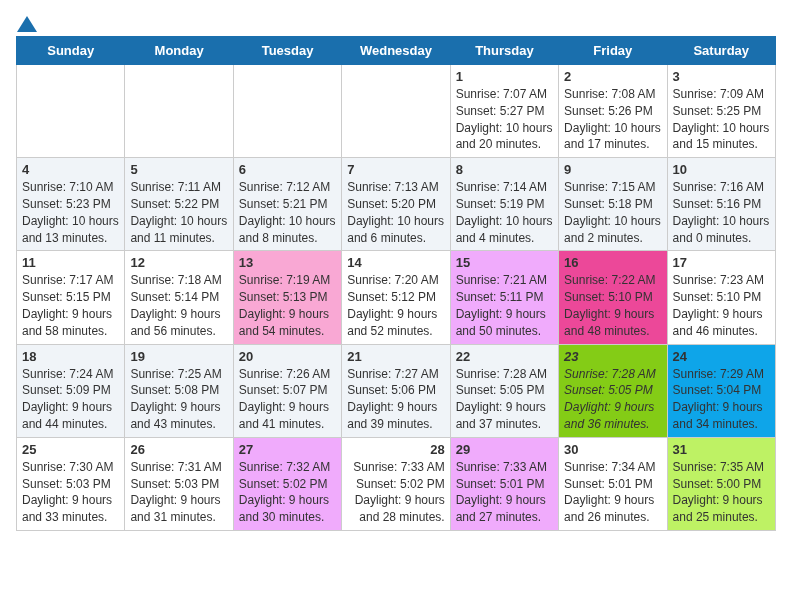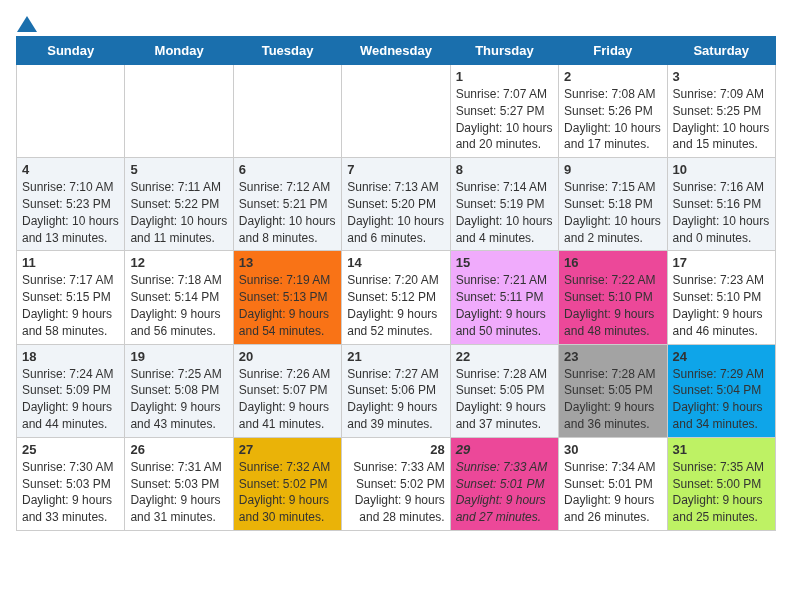--- a/index.html
+++ b/index.html
@@ -167,21 +167,21 @@
       </tr>
       <tr>
         <td style="background: rgb(255, 255, 255);">
           <span class="day-number">11</span>
           <div class="day-info">Sunrise: 7:17 AM<br>Sunset: 5:15 PM<br>Daylight: 9 hours<br>and 58 minutes.</div>
         </td>
         <td style="background: rgb(255, 255, 255);">
           <span class="day-number">12</span>
           <div class="day-info">Sunrise: 7:18 AM<br>Sunset: 5:14 PM<br>Daylight: 9 hours<br>and 56 minutes.</div>
         </td>
-        <td style="background: #f97316;">
+        <td style="background: #f9a8d4;">
           <span class="day-number">13</span>
           <div class="day-info">Sunrise: 7:19 AM<br>Sunset: 5:13 PM<br>Daylight: 9 hours<br>and 54 minutes.</div>
         </td>
         <td style="background: rgb(255, 255, 255);">
           <span class="day-number">14</span>
           <div class="day-info">Sunrise: 7:20 AM<br>Sunset: 5:12 PM<br>Daylight: 9 hours<br>and 52 minutes.</div>
         </td>
         <td style="background: #f0abfc;">
           <span class="day-number">15</span>
           <div class="day-info">Sunrise: 7:21 AM<br>Sunset: 5:11 PM<br>Daylight: 9 hours<br>and 50 minutes.</div>
@@ -209,47 +209,47 @@
           <div class="day-info">Sunrise: 7:26 AM<br>Sunset: 5:07 PM<br>Daylight: 9 hours<br>and 41 minutes.</div>
         </td>
         <td style="background: rgb(240, 244, 248);">
           <span class="day-number">21</span>
           <div class="day-info">Sunrise: 7:27 AM<br>Sunset: 5:06 PM<br>Daylight: 9 hours<br>and 39 minutes.</div>
         </td>
         <td style="background: rgb(240, 244, 248);">
           <span class="day-number">22</span>
           <div class="day-info">Sunrise: 7:28 AM<br>Sunset: 5:05 PM<br>Daylight: 9 hours<br>and 37 minutes.</div>
         </td>
-        <td style="background: #a3a3a3;">
+        <td style="background: #84cc16; font-style: italic;">
           <span class="day-number">23</span>
           <div class="day-info">Sunrise: 7:28 AM<br>Sunset: 5:05 PM<br>Daylight: 9 hours<br>and 36 minutes.</div>
         </td>
         <td style="background: #0ea5e9;">
           <span class="day-number">24</span>
           <div class="day-info">Sunrise: 7:29 AM<br>Sunset: 5:04 PM<br>Daylight: 9 hours<br>and 34 minutes.</div>
         </td>
       </tr>
       <tr>
         <td style="background: rgb(255, 255, 255); margin-top: 20px;">
           <span class="day-number">25</span>
           <div class="day-info">Sunrise: 7:30 AM<br>Sunset: 5:03 PM<br>Daylight: 9 hours<br>and 33 minutes.</div>
         </td>
         <td style="background: rgb(255, 255, 255);">
           <span class="day-number">26</span>
           <div class="day-info">Sunrise: 7:31 AM<br>Sunset: 5:03 PM<br>Daylight: 9 hours<br>and 31 minutes.</div>
         </td>
-        <td style="background: #eab308;">
+        <td style="background: #f0abfc;">
           <span class="day-number">27</span>
           <div class="day-info">Sunrise: 7:32 AM<br>Sunset: 5:02 PM<br>Daylight: 9 hours<br>and 30 minutes.</div>
         </td>
         <td style="background: rgb(255, 255, 255); text-align: right;">
           <span class="day-number">28</span>
           <div class="day-info">Sunrise: 7:33 AM<br>Sunset: 5:02 PM<br>Daylight: 9 hours<br>and 28 minutes.</div>
         </td>
-        <td style="background: #ec4899; font-style: italic;">
+        <td style="background: #f0abfc;">
           <span class="day-number">29</span>
           <div class="day-info">Sunrise: 7:33 AM<br>Sunset: 5:01 PM<br>Daylight: 9 hours<br>and 27 minutes.</div>
         </td>
         <td style="background: rgb(255, 255, 255);">
           <span class="day-number">30</span>
           <div class="day-info">Sunrise: 7:34 AM<br>Sunset: 5:01 PM<br>Daylight: 9 hours<br>and 26 minutes.</div>
         </td>
         <td style="background: #bef264;">
           <span class="day-number">31</span>
           <div class="day-info">Sunrise: 7:35 AM<br>Sunset: 5:00 PM<br>Daylight: 9 hours<br>and 25 minutes.</div>

